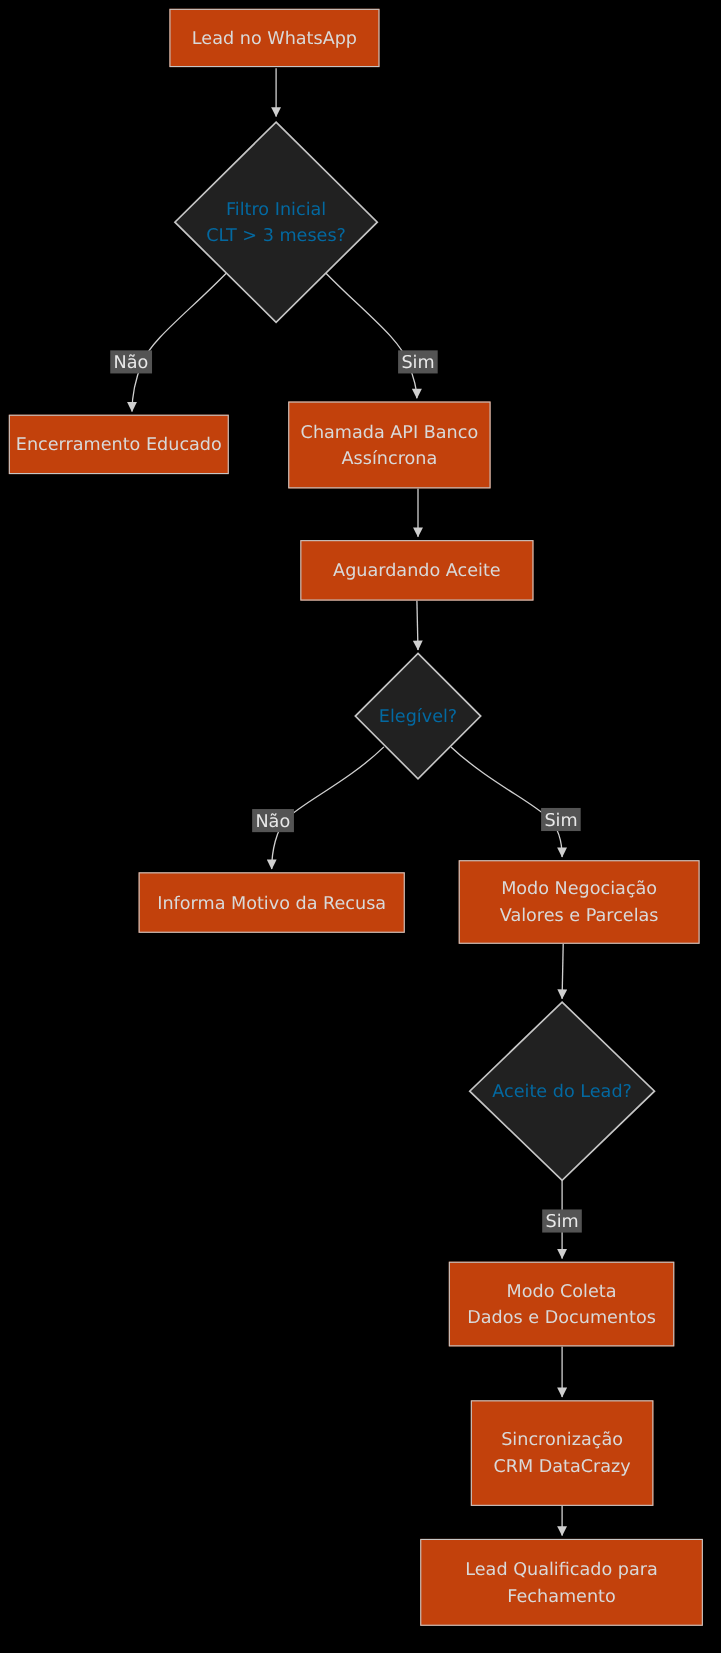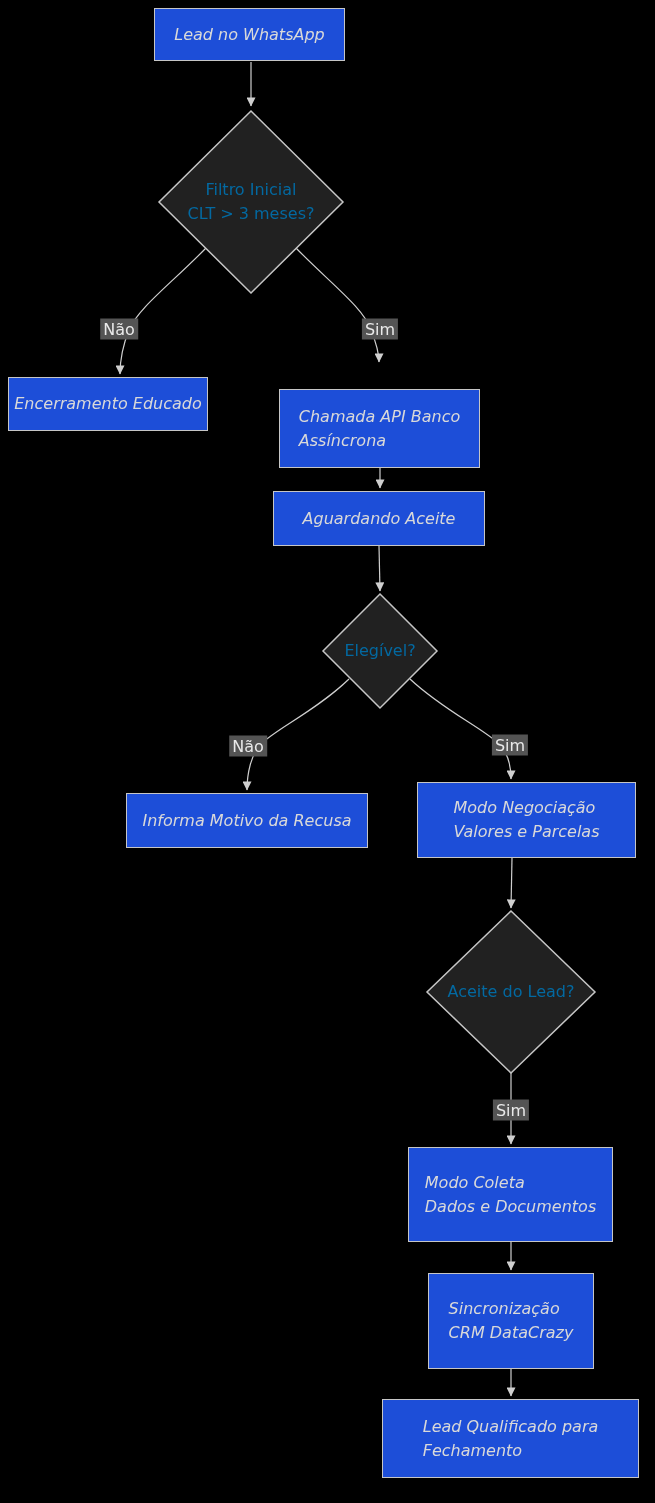--- a/index.html
+++ b/index.html
@@ -8,30 +8,30 @@
     width: 655px;
     height: 1503px;
     background: #000;
     font-family: "DejaVu Sans", "Liberation Sans", sans-serif;
     overflow: hidden;
   }
   svg.layer { position: absolute; left: 0; top: 0; }
   .node {
     position: absolute;
     box-sizing: border-box;
-    background: #1d4ed8;
+    background: #c2410c;
     border: 1.5px solid #c6c6c6;
     color: #d9d9d9;
     font-size: 16px;
     line-height: 24px;
     display: flex;
     align-items: center;
     justify-content: center;
+    text-align: center;
     white-space: pre-line;
-    font-style: italic;
   }
   .dlabel {
     position: absolute;
     color: #0369a1;
     font-size: 16px;
     line-height: 24px;
     display: flex;
     align-items: center;
     justify-content: center;
     text-align: center;
@@ -42,25 +42,25 @@
     transform: translate(-50%, -50%);
     background: #545454;
     color: #e9e9e9;
     font-size: 16px;
     line-height: 21px;
     padding: 0 3px;
   }
   
   #n-lead        { left: 154px; top: 8px;    width: 191px; height: 53px; }
   #n-encerra     { left: 8px;   top: 377px;  width: 200px; height: 54px; }
-  #n-chamada     { left: 279px; top: 365px;  width: 201px; height: 79px; margin-top: 24px; }
+  #n-chamada     { left: 262px; top: 365px;  width: 184px; height: 79px; }
   #n-aguarda     { left: 273px; top: 491px;  width: 212px; height: 55px; }
   #n-informa     { left: 126px; top: 793px;  width: 242px; height: 55px; }
   #n-negocia     { left: 417px; top: 782px;  width: 219px; height: 76px; }
-  #n-coleta      { left: 408px; top: 1147px; width: 205px; height: 95px; }
+  #n-coleta      { left: 408px; top: 1147px; width: 205px; height: 77px; }
   #n-sincro      { left: 428px; top: 1273px; width: 166px; height: 96px; }
   #n-qualif      { left: 382px; top: 1399px; width: 257px; height: 79px; }
   
   #dl-filtro     { left: 159px; top: 160px;  width: 184px; height: 84px; }
   #dl-elegivel   { left: 323px; top: 631px;  width: 114px; height: 40px; }
   #dl-aceite     { left: 427px; top: 972px;  width: 168px; height: 40px; }
   
   #el-nao-1 { left: 119px; top: 329px; }
   #el-sim-1 { left: 380px; top: 329px; }
   #el-nao-2 { left: 248px; top: 746px; }

